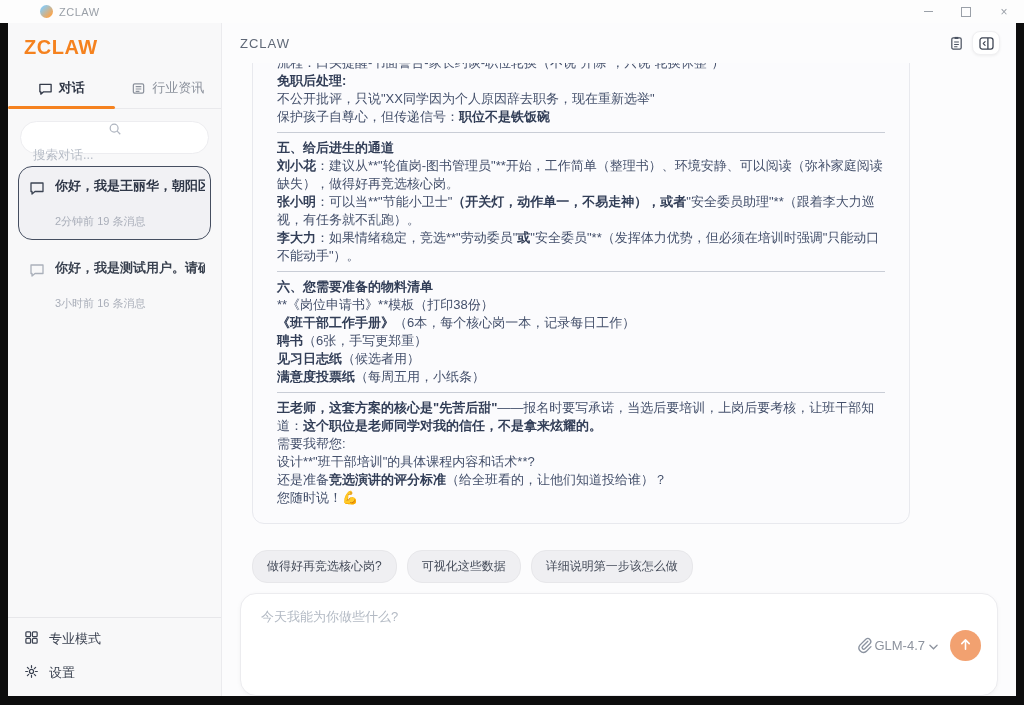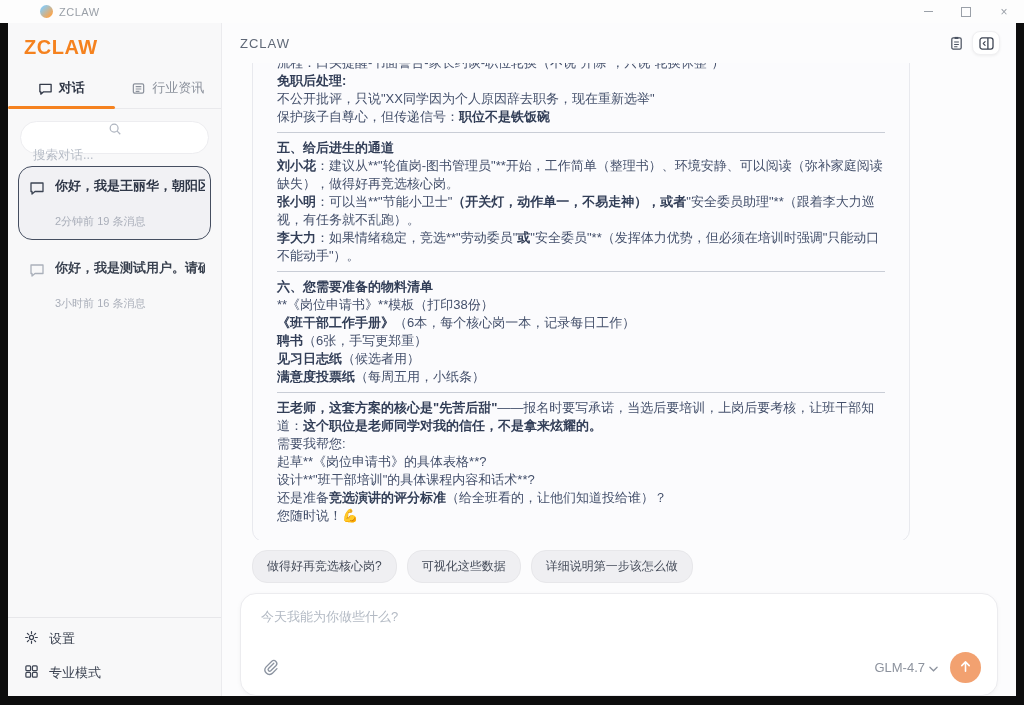--- a/index.html
+++ b/index.html
@@ -50,21 +50,21 @@
 
   .chat-viewport { height:477px; overflow:hidden; padding:0 0 0 30px; }
   .msg-card { width:658px; margin-top:-24px; background:#fbfbfd; border:1px solid #e8e9ee; border-radius:12px; padding:14px 24px 16px 24px; }
   .msg-line { font-size:13px; line-height:18px; color:#44506b; word-break:break-all; }
   .msg-line b { color:#323e57; }
   .msg-hr { border-top:1px solid #c9cdd6; margin:6px 0; }
 
   .chips { display:flex; gap:10px; padding:10px 0 8px 30px; }
   .chip { background:#efeff2; border:1px solid #e7e7ea; color:#434a58; font-size:12px; padding:7px 14px; border-radius:15px; cursor:pointer; white-space:nowrap; }
 
-  .composer { margin:2px 18px 0 18px; height:103px; background:#fff; border:1px solid #ececef; border-radius:16px; box-shadow:0 1px 4px rgba(0,0,0,.04); padding:14px 16px 12px 20px; display:flex; flex-direction:column; }
+  .composer { margin:2px 18px 0 18px; height:103px; background:#fff; border:1px solid #ececef; border-radius:16px; box-shadow:0 1px 4px rgba(0,0,0,.04); padding:14px 16px 12px 20px; display:flex; flex-direction:row; }
   .composer-input { border:none; outline:none; resize:none; font-size:13px; color:#454c59; font-family:inherit; background:transparent; flex:1; }
   .composer-input::placeholder { color:#b3bac4; }
   .composer-row { display:flex; align-items:center; }
   .attach { cursor:pointer; display:flex; }
   .model-select { margin-left:auto; display:flex; align-items:center; gap:4px; font-size:13px; color:#8d939e; cursor:pointer; margin-right:12px; }
   .send-btn { width:31px; height:31px; border-radius:50%; background:#f2a170; border:none; display:flex; align-items:center; justify-content:center; cursor:pointer; }
 </style>
 </head>
 <body>
 
@@ -139,36 +139,36 @@
         </div>
       </div>
     </div>
 
     <div class="sb-spacer"></div>
 
     <div class="sb-footer">
       <div class="sb-footer-item">
         <span>
           <svg width="15" height="15" viewBox="0 0 16 16">
-                <circle cx="8" cy="8" r="2.2" fill="none" stroke="#3b4251" stroke-width="1.3"></circle>
-                <path d="M8 1.8v2M8 12.2v2M1.8 8h2M12.2 8h2M3.6 3.6l1.4 1.4M11 11l1.4 1.4M12.4 3.6L11 5M5 11l-1.4 1.4" stroke="#3b4251" stroke-width="1.3" stroke-linecap="round"></path>
-              </svg>
-        </span>
-        <span>设置</span>
-      </div>
-      <div class="sb-footer-item">
-        <span>
-          <svg width="15" height="15" viewBox="0 0 16 16">
                 <rect x="2" y="2" width="5" height="5" rx="1" fill="none" stroke="#3b4251" stroke-width="1.3"></rect>
                 <rect x="9" y="2" width="5" height="5" rx="1" fill="none" stroke="#3b4251" stroke-width="1.3"></rect>
                 <rect x="2" y="9" width="5" height="5" rx="1" fill="none" stroke="#3b4251" stroke-width="1.3"></rect>
                 <rect x="9" y="9" width="5" height="5" rx="1" fill="none" stroke="#3b4251" stroke-width="1.3"></rect>
               </svg>
         </span>
         <span>专业模式</span>
+      </div>
+      <div class="sb-footer-item">
+        <span>
+          <svg width="15" height="15" viewBox="0 0 16 16">
+                <circle cx="8" cy="8" r="2.2" fill="none" stroke="#3b4251" stroke-width="1.3"></circle>
+                <path d="M8 1.8v2M8 12.2v2M1.8 8h2M12.2 8h2M3.6 3.6l1.4 1.4M11 11l1.4 1.4M12.4 3.6L11 5M5 11l-1.4 1.4" stroke="#3b4251" stroke-width="1.3" stroke-linecap="round"></path>
+              </svg>
+        </span>
+        <span>设置</span>
       </div>
     </div>
   </div>
 
   <div class="main">
     <div class="m-header">
       <div class="m-title">ZCLAW</div>
       <div class="m-actions">
         <span class="m-act-plain">
           <svg width="15" height="16" viewBox="0 0 16 16">
@@ -202,21 +202,20 @@
               <div class="msg-hr"></div>
               <p class="msg-line"><b>六、您需要准备的物料清单</b></p>
               <p class="msg-line"><span>**《岗位申请书》**模板（打印38份）</span></p>
               <p class="msg-line"><b>《班干部工作手册》</b><span>（6本，每个核心岗一本，记录每日工作）</span></p>
               <p class="msg-line"><b>聘书</b><span>（6张，手写更郑重）</span></p>
               <p class="msg-line"><b>见习日志纸</b><span>（候选者用）</span></p>
               <p class="msg-line"><b>满意度投票纸</b><span>（每周五用，小纸条）</span></p>
               <div class="msg-hr"></div>
               <p class="msg-line"><b>王老师，这套方案的核心是"先苦后甜"</b><span>——报名时要写承诺，当选后要培训，上岗后要考核，让班干部知道：</span><b>这个职位是老师同学对我的信任，不是拿来炫耀的。</b></p>
               <p class="msg-line"><span>需要我帮您:</span></p>
-              <p class="msg-line"><span>起草**《岗位申请书》的具体表格**?</span></p>
               <p class="msg-line"><span>设计**"班干部培训"的具体课程内容和话术**?</span></p>
               <p class="msg-line"><span>还是准备</span><b>竞选演讲的评分标准</b><span>（给全班看的，让他们知道投给谁）？</span></p>
               <p class="msg-line"><span>您随时说！💪</span></p>
             </div>
       </div>
     </div>
 
     <div class="chips">
       <button class="chip">做得好再竞选核心岗?</button>
       <button class="chip">可视化这些数据</button>

